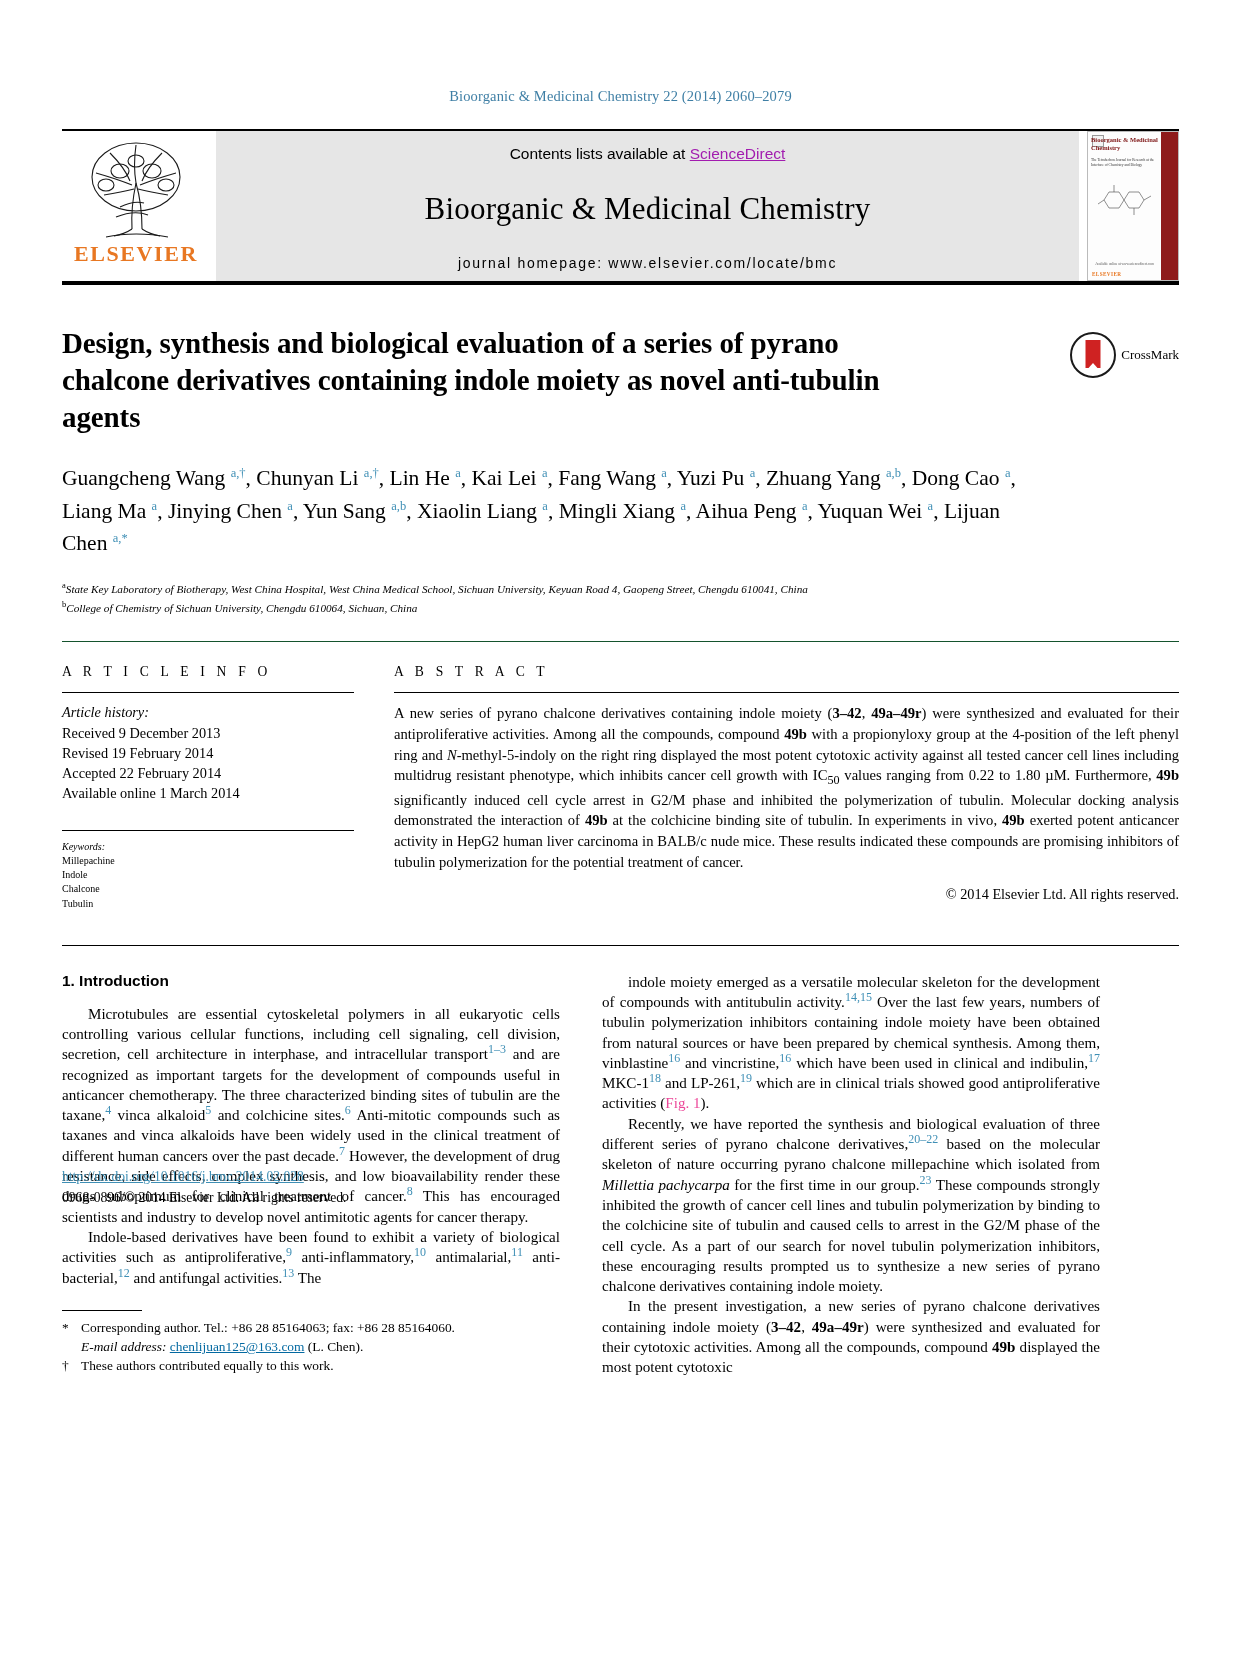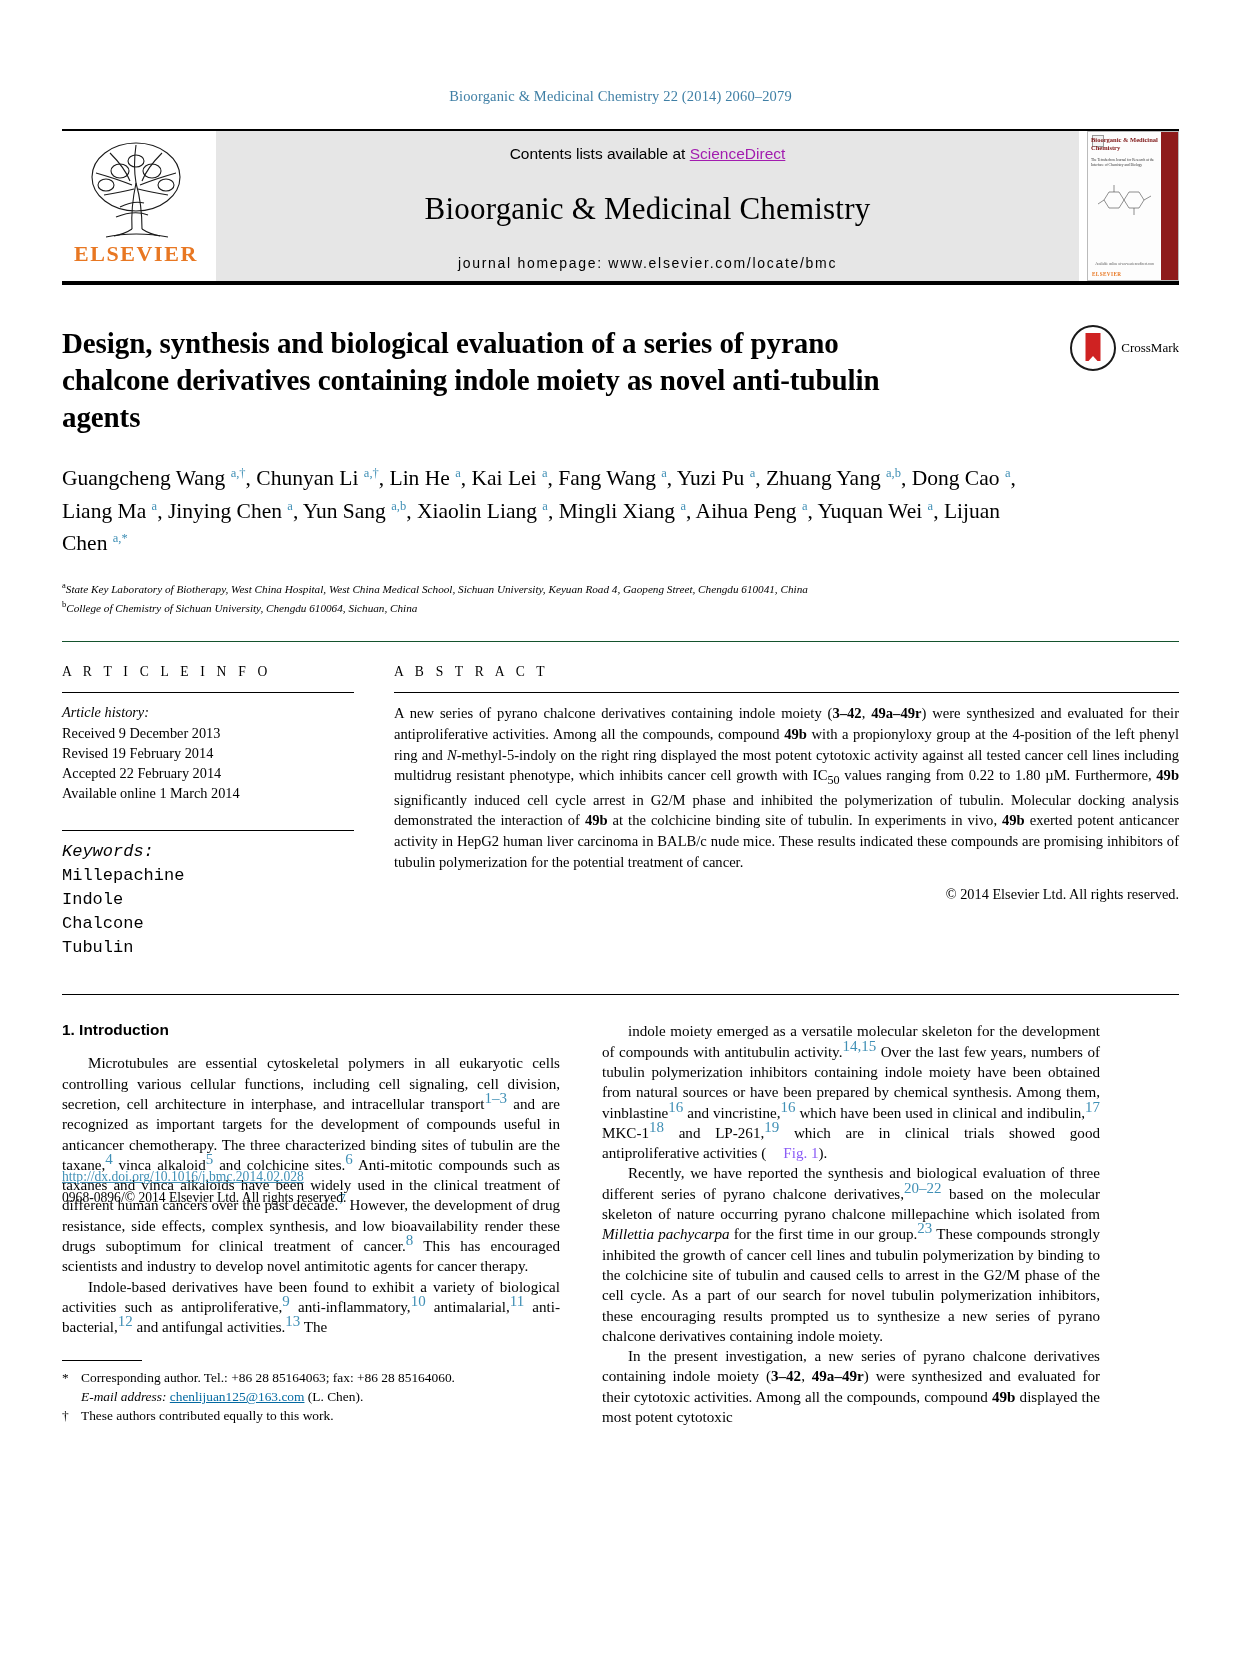--- a/index.html
+++ b/index.html
@@ -118,21 +118,21 @@
   
   .titleblock { margin: 40px 62px 0 62px; position: relative; }
   .paper-title {
     font-size: 29px;
     font-weight: bold;
     line-height: 1.28;
     width: 880px;
     letter-spacing: -.1px;
   }
   .crossmark {
-    position: absolute; right: 0; top: 0;
+    position: absolute; right: 0; top: 7px;
     display: flex; align-items: center; gap: 5px;
   }
   .crossmark-badge {
     width: 46px; height: 46px; border-radius: 50%;
     background: #fff; border: 2.5px solid #1a1a1a;
     position: relative; overflow: hidden;
   }
   .crossmark-badge::before {
     content: ""; position: absolute; left: 50%; top: 6px;
     transform: translateX(-50%);
@@ -171,21 +171,21 @@
   .sechead {
     font-size: 13.6px;
     font-family: "Liberation Serif", serif;
     letter-spacing: 4.2px;
     margin-bottom: 12px;
   }
   .rule { border-top: 1px solid #000; }
   .hist { margin-top: 9px; font-size: 14.3px; line-height: 1.42; }
   .hist .ital { font-style: italic; }
   .kw-wrap { margin-top: 26px; }
-  .kw { margin-top: 9px; font-size: 17px; line-height: 1.42; font-family: Liberation Mono, monospace; }
+  .kw { margin-top: 9px; font-size: 10px; line-height: 1.42; }
   .kw .ital { font-style: italic; }
   .abstract {
     margin-top: 10px;
     font-size: 14.6px;
     line-height: 1.42;
     text-align: justify;
   }
   .abstract b { font-weight: bold; }
   .abstract .it { font-style: italic; }
   .copyline { text-align: right; margin-top: 14px; font-size: 14.3px; }
@@ -200,22 +200,22 @@
   .col { width: 498px; flex: 0 0 498px; position: relative; }
   .h2 { font-size: 15.4px; font-weight: bold; font-family: "Liberation Sans", sans-serif; margin: 0 0 14px 0; }
   .para {
     font-size: 15.1px;
     line-height: 1.345;
     text-align: justify;
     text-indent: 26px;
     margin: 0;
   }
   .para + .para { margin-top: 0; }
-  .para sup, .ref { color: #3f8fb5; font-size: 15px; vertical-align: super; line-height: 0; }
-  .figlink { color: #8b5cf6; margin-left: 17px; }
+  .para sup, .ref { color: #3f8fb5; font-size: 12px; vertical-align: super; line-height: 0; }
+  .figlink { color: #ec4899; }
   .para .it { font-style: italic; }
 
   
   .footnotes { margin-top: 22px; font-size: 13.4px; line-height: 1.44; }
   .fn-rule { border-top: 1px solid #000; width: 80px; margin-bottom: 7px; }
   .fn-row { display: flex; gap: 7px; }
   .fn-mark { width: 12px; flex: 0 0 12px; text-align: left; }
   .fn-email { margin-left: 19px; }
   .fn-email .lbl { font-style: italic; }
   .mail { color: #0369a1; }

